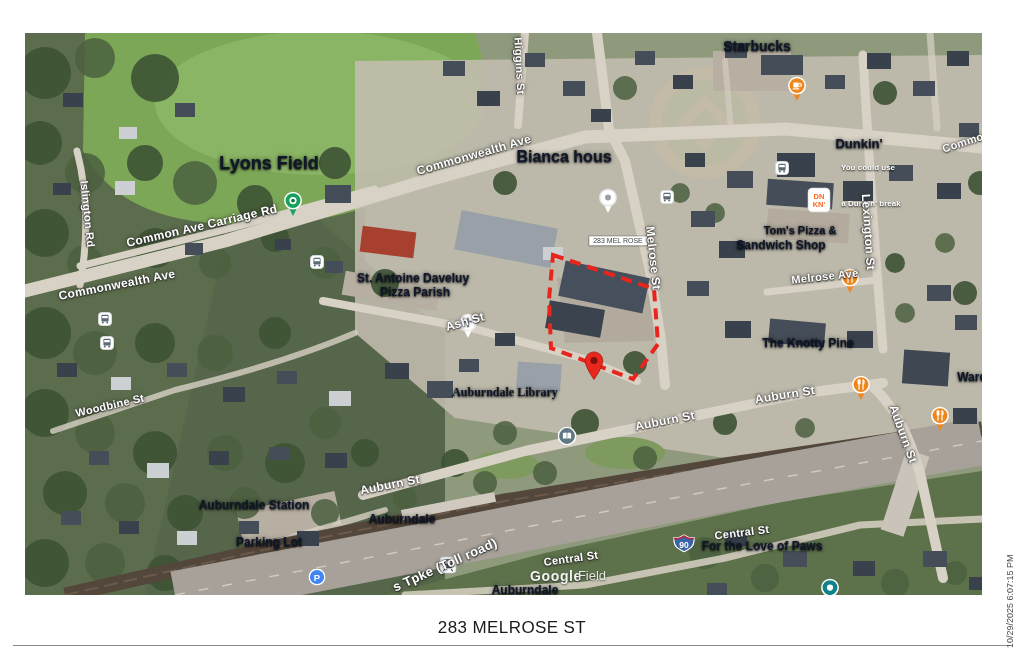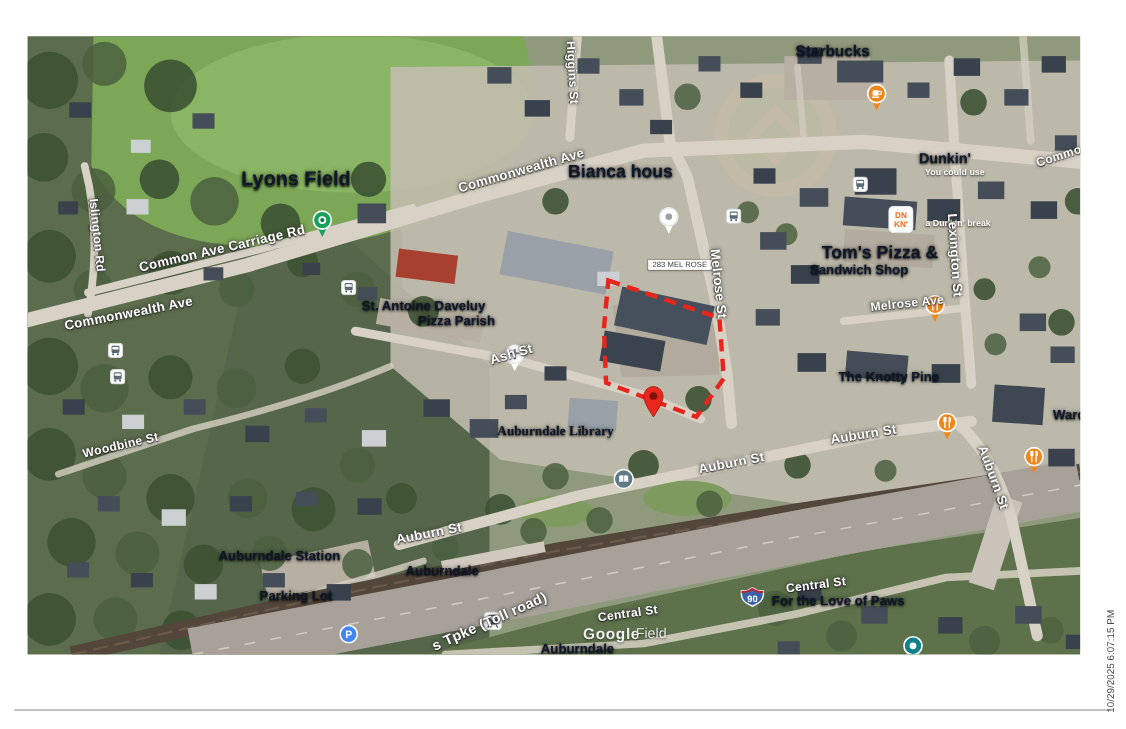--- a/index.html
+++ b/index.html
@@ -346,35 +346,35 @@
           </svg></div>
         <div class="marker" style="left: 569px; top: 286px;"><svg width="24" height="31" viewBox="0 0 24 31">
             <path d="M12 30 C12 30 3.2 17.8 3.2 11.2 a8.8 8.8 0 1 1 17.6 0 C20.8 17.8 12 30 12 30 Z" fill="#e9271d" stroke="#9c130b" stroke-width=".7"></path>
             <circle cx="12" cy="11" r="3.5" fill="#7e120b"></circle>
           </svg></div>
       </div>
     <div id="labels">
         <span class="lbl poi" style="left: 732px; top: 13px; font-size: 14px; transform: translate(-50%, -50%) rotate(0deg);">Starbucks</span>
         <span class="lbl road" style="left: 938px; top: 110px; font-size: 11px; transform: translate(-50%, -50%) rotate(-18deg);">Commo</span>
         <span class="lbl poi" style="left: 834px; top: 111px; font-size: 13px; transform: translate(-50%, -50%) rotate(0deg);">Dunkin'</span>
-        <span class="lbl tag" style="left: 843px; top: 124px; font-size: 8px; transform: translate(-50%, -50%) rotate(0deg);">You could use</span>
+        <span class="lbl tag" style="left: 843px; top: 135px; font-size: 8px; transform: translate(-50%, -50%) rotate(0deg);">You could use</span>
         <span class="lbl tag" style="left: 846px; top: 133px; font-size: 8px; transform: translate(-50%, -50%) rotate(0deg); margin-top: 38px;">a Dunkin' break</span>
         <span class="lbl poi" style="left: 539px; top: 124px; font-size: 16px; transform: translate(-50%, -50%) rotate(0deg);">Bianca hous</span>
         <span class="lbl poi" style="left: 228px; top: 130px; font-size: 18px; transform: translate(-50%, -50%) rotate(0deg); margin-left: 16px;">Lyons Field</span>
         <span class="lbl road" style="left: 449px; top: 122px; font-size: 12px; transform: translate(-50%, -50%) rotate(-16deg);">Commonwealth Ave</span>
         <span class="lbl road" style="left: 494px; top: 33px; font-size: 11px; transform: translate(-50%, -50%) rotate(87deg);">Higgins St</span>
         <span class="lbl road" style="left: 177px; top: 193px; font-size: 12px; transform: translate(-50%, -50%) rotate(-13deg);">Common Ave Carriage Rd</span>
         <span class="lbl road" style="left: 62px; top: 181px; font-size: 11px; transform: translate(-50%, -50%) rotate(84deg);">Islington Rd</span>
         <span class="lbl road" style="left: 92px; top: 252px; font-size: 12px; transform: translate(-50%, -50%) rotate(-11deg);">Commonwealth Ave</span>
-        <span class="lbl poi" style="left: 360px; top: 245px; font-size: 12px; transform: translate(-50%, -50%) rotate(0deg); text-align: right;">St. Antoine Daveluy</span>
+        <span class="lbl poi" style="left: 388px; top: 245px; font-size: 12px; transform: translate(-50%, -50%) rotate(0deg); text-align: right;">St. Antoine Daveluy</span>
         <span class="lbl poi" style="left: 390px; top: 259px; font-size: 12px; transform: translate(-50%, -50%) rotate(0deg);">Pizza Parish</span>
         <span class="lbl road" style="left: 440px; top: 289px; font-size: 12px; transform: translate(-50%, -50%) rotate(-16deg);">Ash St</span>
         <span class="lbl plabel" style="left: 593px; top: 208px; font-size: 7px; transform: translate(-50%, -50%) rotate(0deg);">283 MEL ROSE</span>
         <span class="lbl road" style="left: 628px; top: 225px; font-size: 12px; transform: translate(-50%, -50%) rotate(84deg);">Melrose St</span>
-        <span class="lbl poi" style="left: 775px; top: 198px; font-size: 16px; transform: translate(-50%, -50%) rotate(0deg);">Tom's Pizza &amp;</span>
+        <span class="lbl poi" style="left: 775px; top: 198px; font-size: 11px; transform: translate(-50%, -50%) rotate(0deg);">Tom's Pizza &amp;</span>
         <span class="lbl poi" style="left: 756px; top: 212px; font-size: 12px; transform: translate(-50%, -50%) rotate(0deg);">Sandwich Shop</span>
         <span class="lbl road" style="left: 800px; top: 244px; font-size: 11px; transform: translate(-50%, -50%) rotate(-6deg);">Melrose Ave</span>
         <span class="lbl road" style="left: 843px; top: 199px; font-size: 12px; transform: translate(-50%, -50%) rotate(86deg);">Lexington St</span>
         <span class="lbl poi" style="left: 783px; top: 310px; font-size: 12px; transform: translate(-50%, -50%) rotate(0deg);">The Knotty Pine</span>
         <span class="lbl poi" style="left: 947px; top: 344px; font-size: 12px; transform: translate(-50%, -50%) rotate(0deg);">Ward</span>
         <span class="lbl poi" style="left: 480px; top: 359px; font-size: 12px; transform: translate(-50%, -50%) rotate(0deg); font-family: Liberation Serif, serif;">Auburndale Library</span>
         <span class="lbl road" style="left: 640px; top: 388px; font-size: 12px; transform: translate(-50%, -50%) rotate(-11deg);">Auburn St</span>
         <span class="lbl road" style="left: 760px; top: 362px; font-size: 12px; transform: translate(-50%, -50%) rotate(-9deg);">Auburn St</span>
         <span class="lbl road" style="left: 878px; top: 401px; font-size: 12px; transform: translate(-50%, -50%) rotate(70deg);">Auburn St</span>
         <span class="lbl road" style="left: 85px; top: 373px; font-size: 11px; transform: translate(-50%, -50%) rotate(-13deg);">Woodbine St</span>
@@ -385,15 +385,16 @@
         <span class="lbl road" style="left: 420px; top: 532px; font-size: 13px; transform: translate(-50%, -50%) rotate(-24deg);">s Tpke (Toll road)</span>
         <span class="lbl road" style="left: 546px; top: 526px; font-size: 11px; transform: translate(-50%, -50%) rotate(-8deg);">Central St</span>
         <span class="lbl wm1" style="left: 531px; top: 543px; font-size: 14px; transform: translate(-50%, -50%) rotate(0deg);">Google</span>
         <span class="lbl wm2" style="left: 567px; top: 543px; font-size: 13px; transform: translate(-50%, -50%) rotate(0deg);">Field</span>
         <span class="lbl poi" style="left: 500px; top: 557px; font-size: 12px; transform: translate(-50%, -50%) rotate(0deg);">Auburndale</span>
         <span class="lbl road" style="left: 717px; top: 500px; font-size: 11px; transform: translate(-50%, -50%) rotate(-7deg);">Central St</span>
         <span class="lbl poi" style="left: 737px; top: 513px; font-size: 12px; transform: translate(-50%, -50%) rotate(0deg); text-align: right;">For the Love of Paws</span>
       </div>
   </div>
 
+  <div id="caption">283 MELROSE ST</div>
   <div id="divider"></div>
   <div id="timestamp">10/29/2025 6:07:15 PM</div>
 </div>
 
 </body></html>

